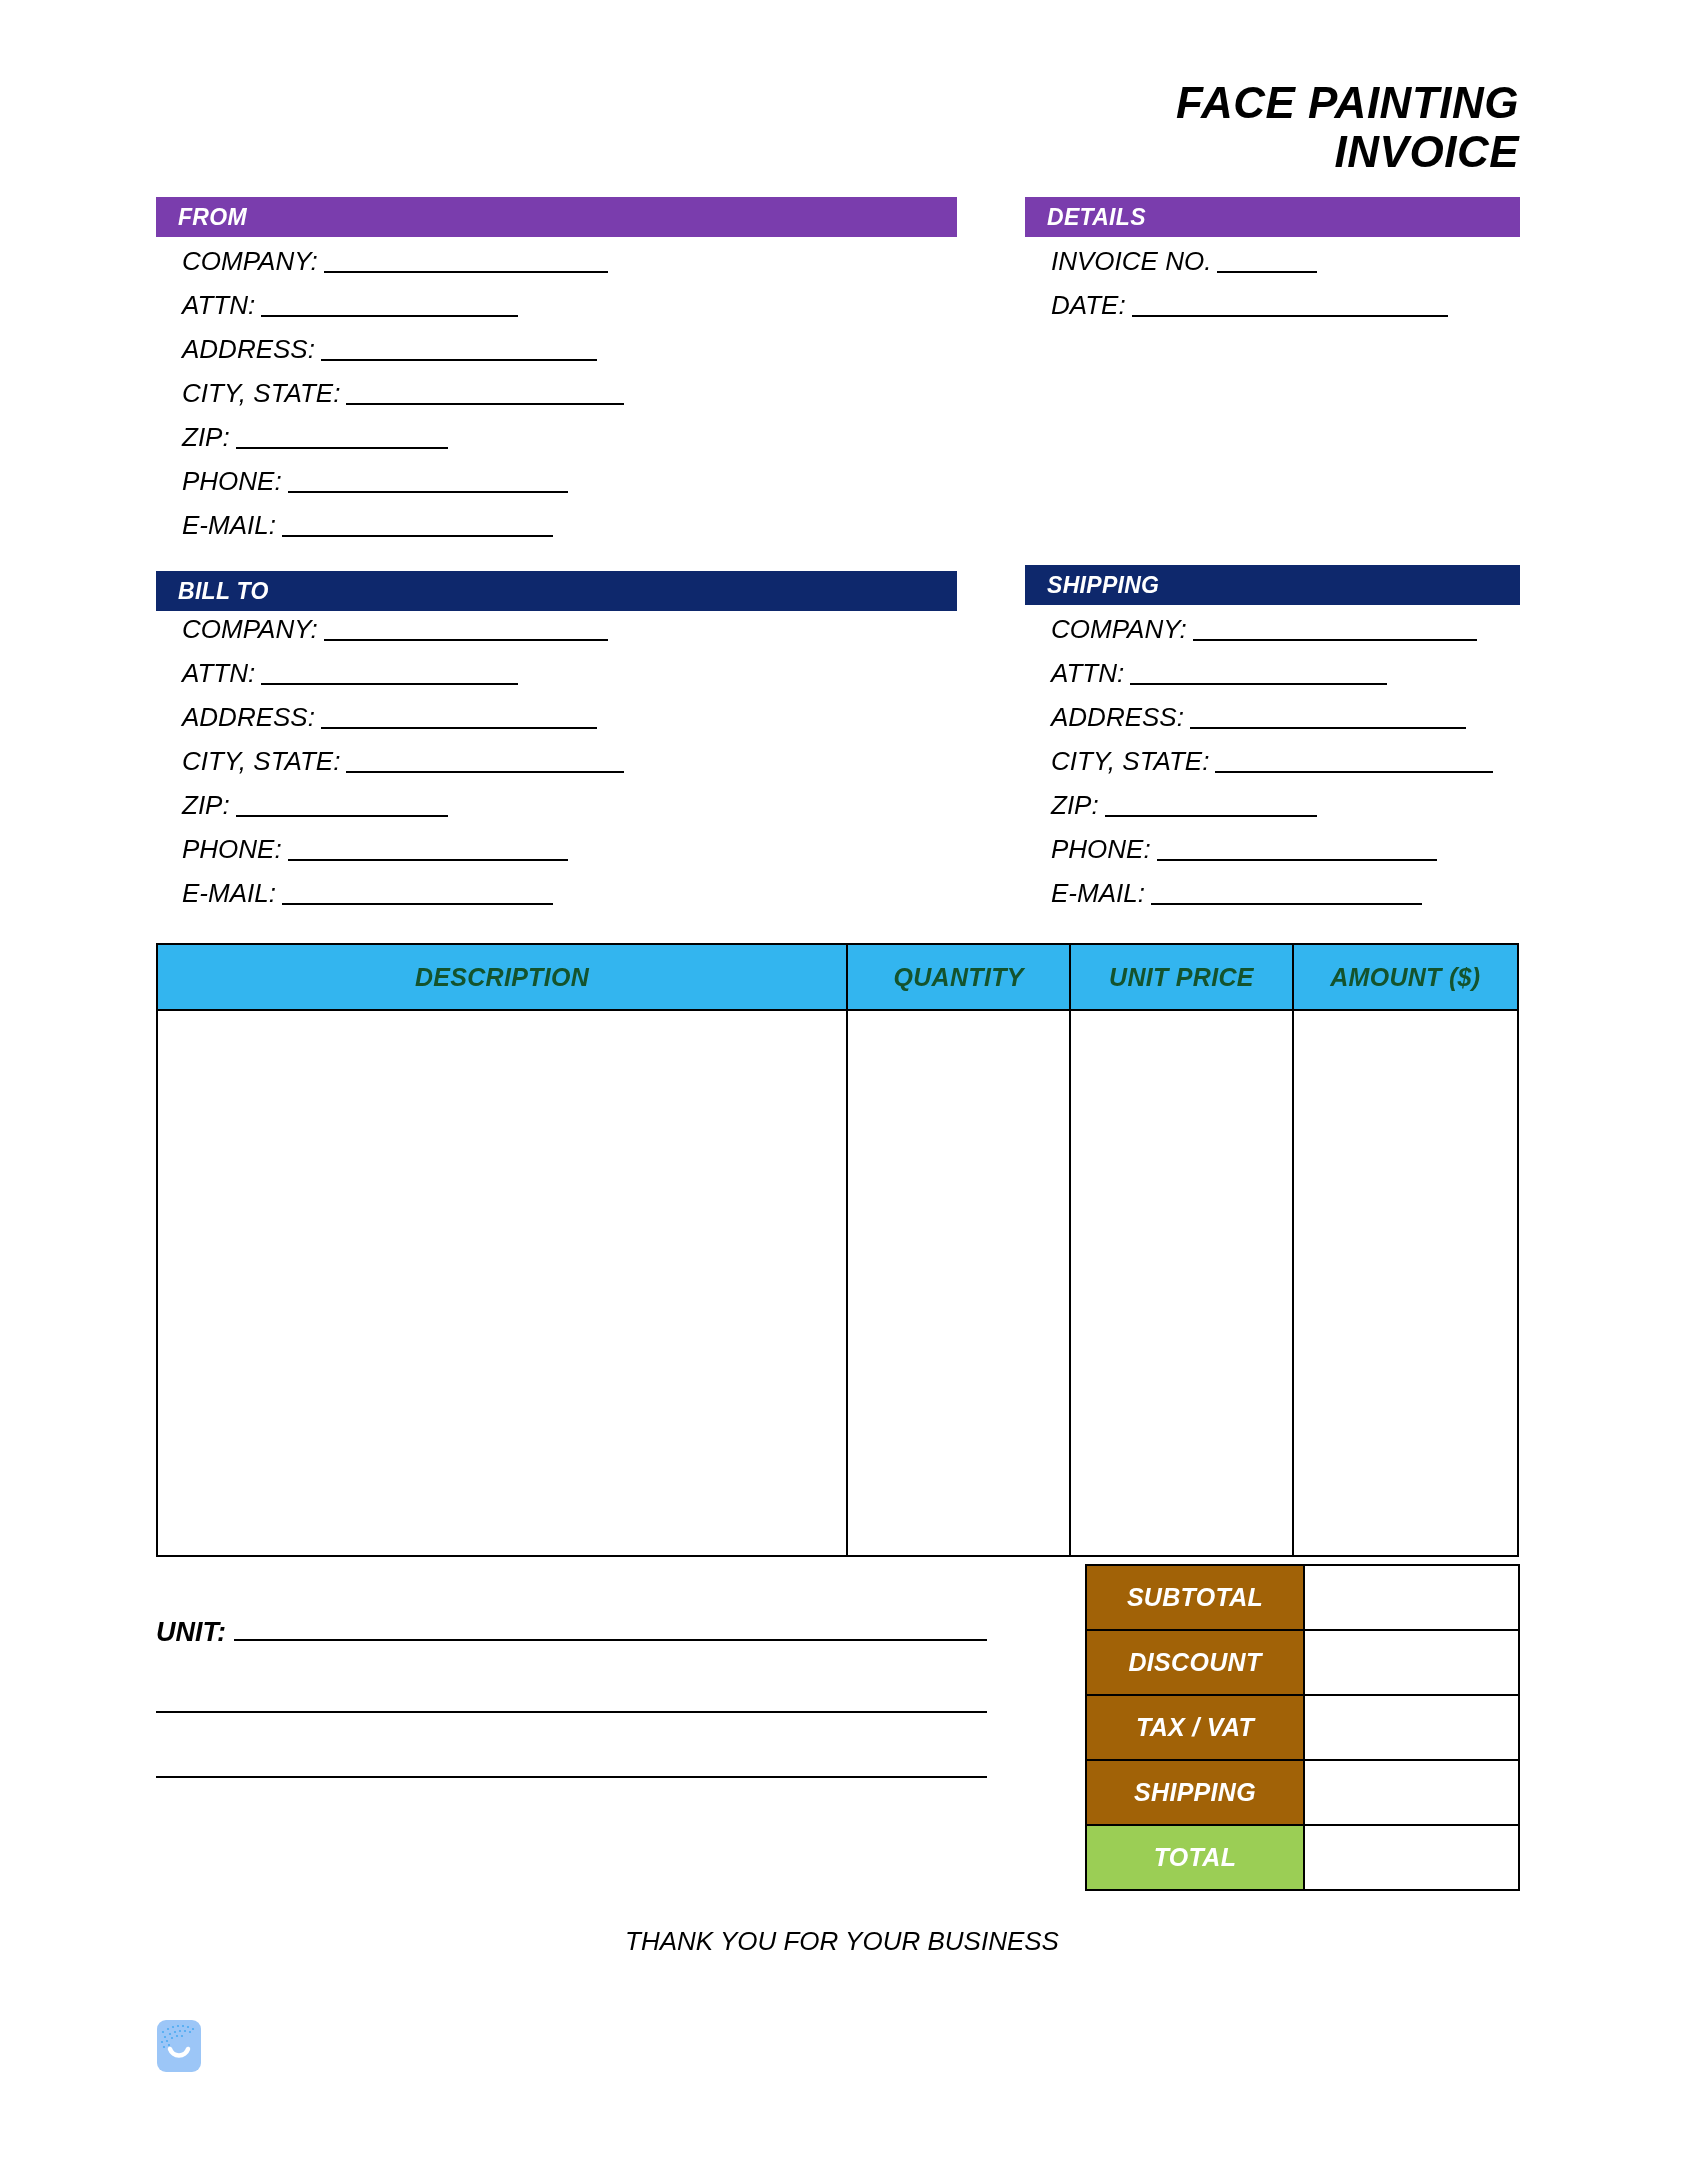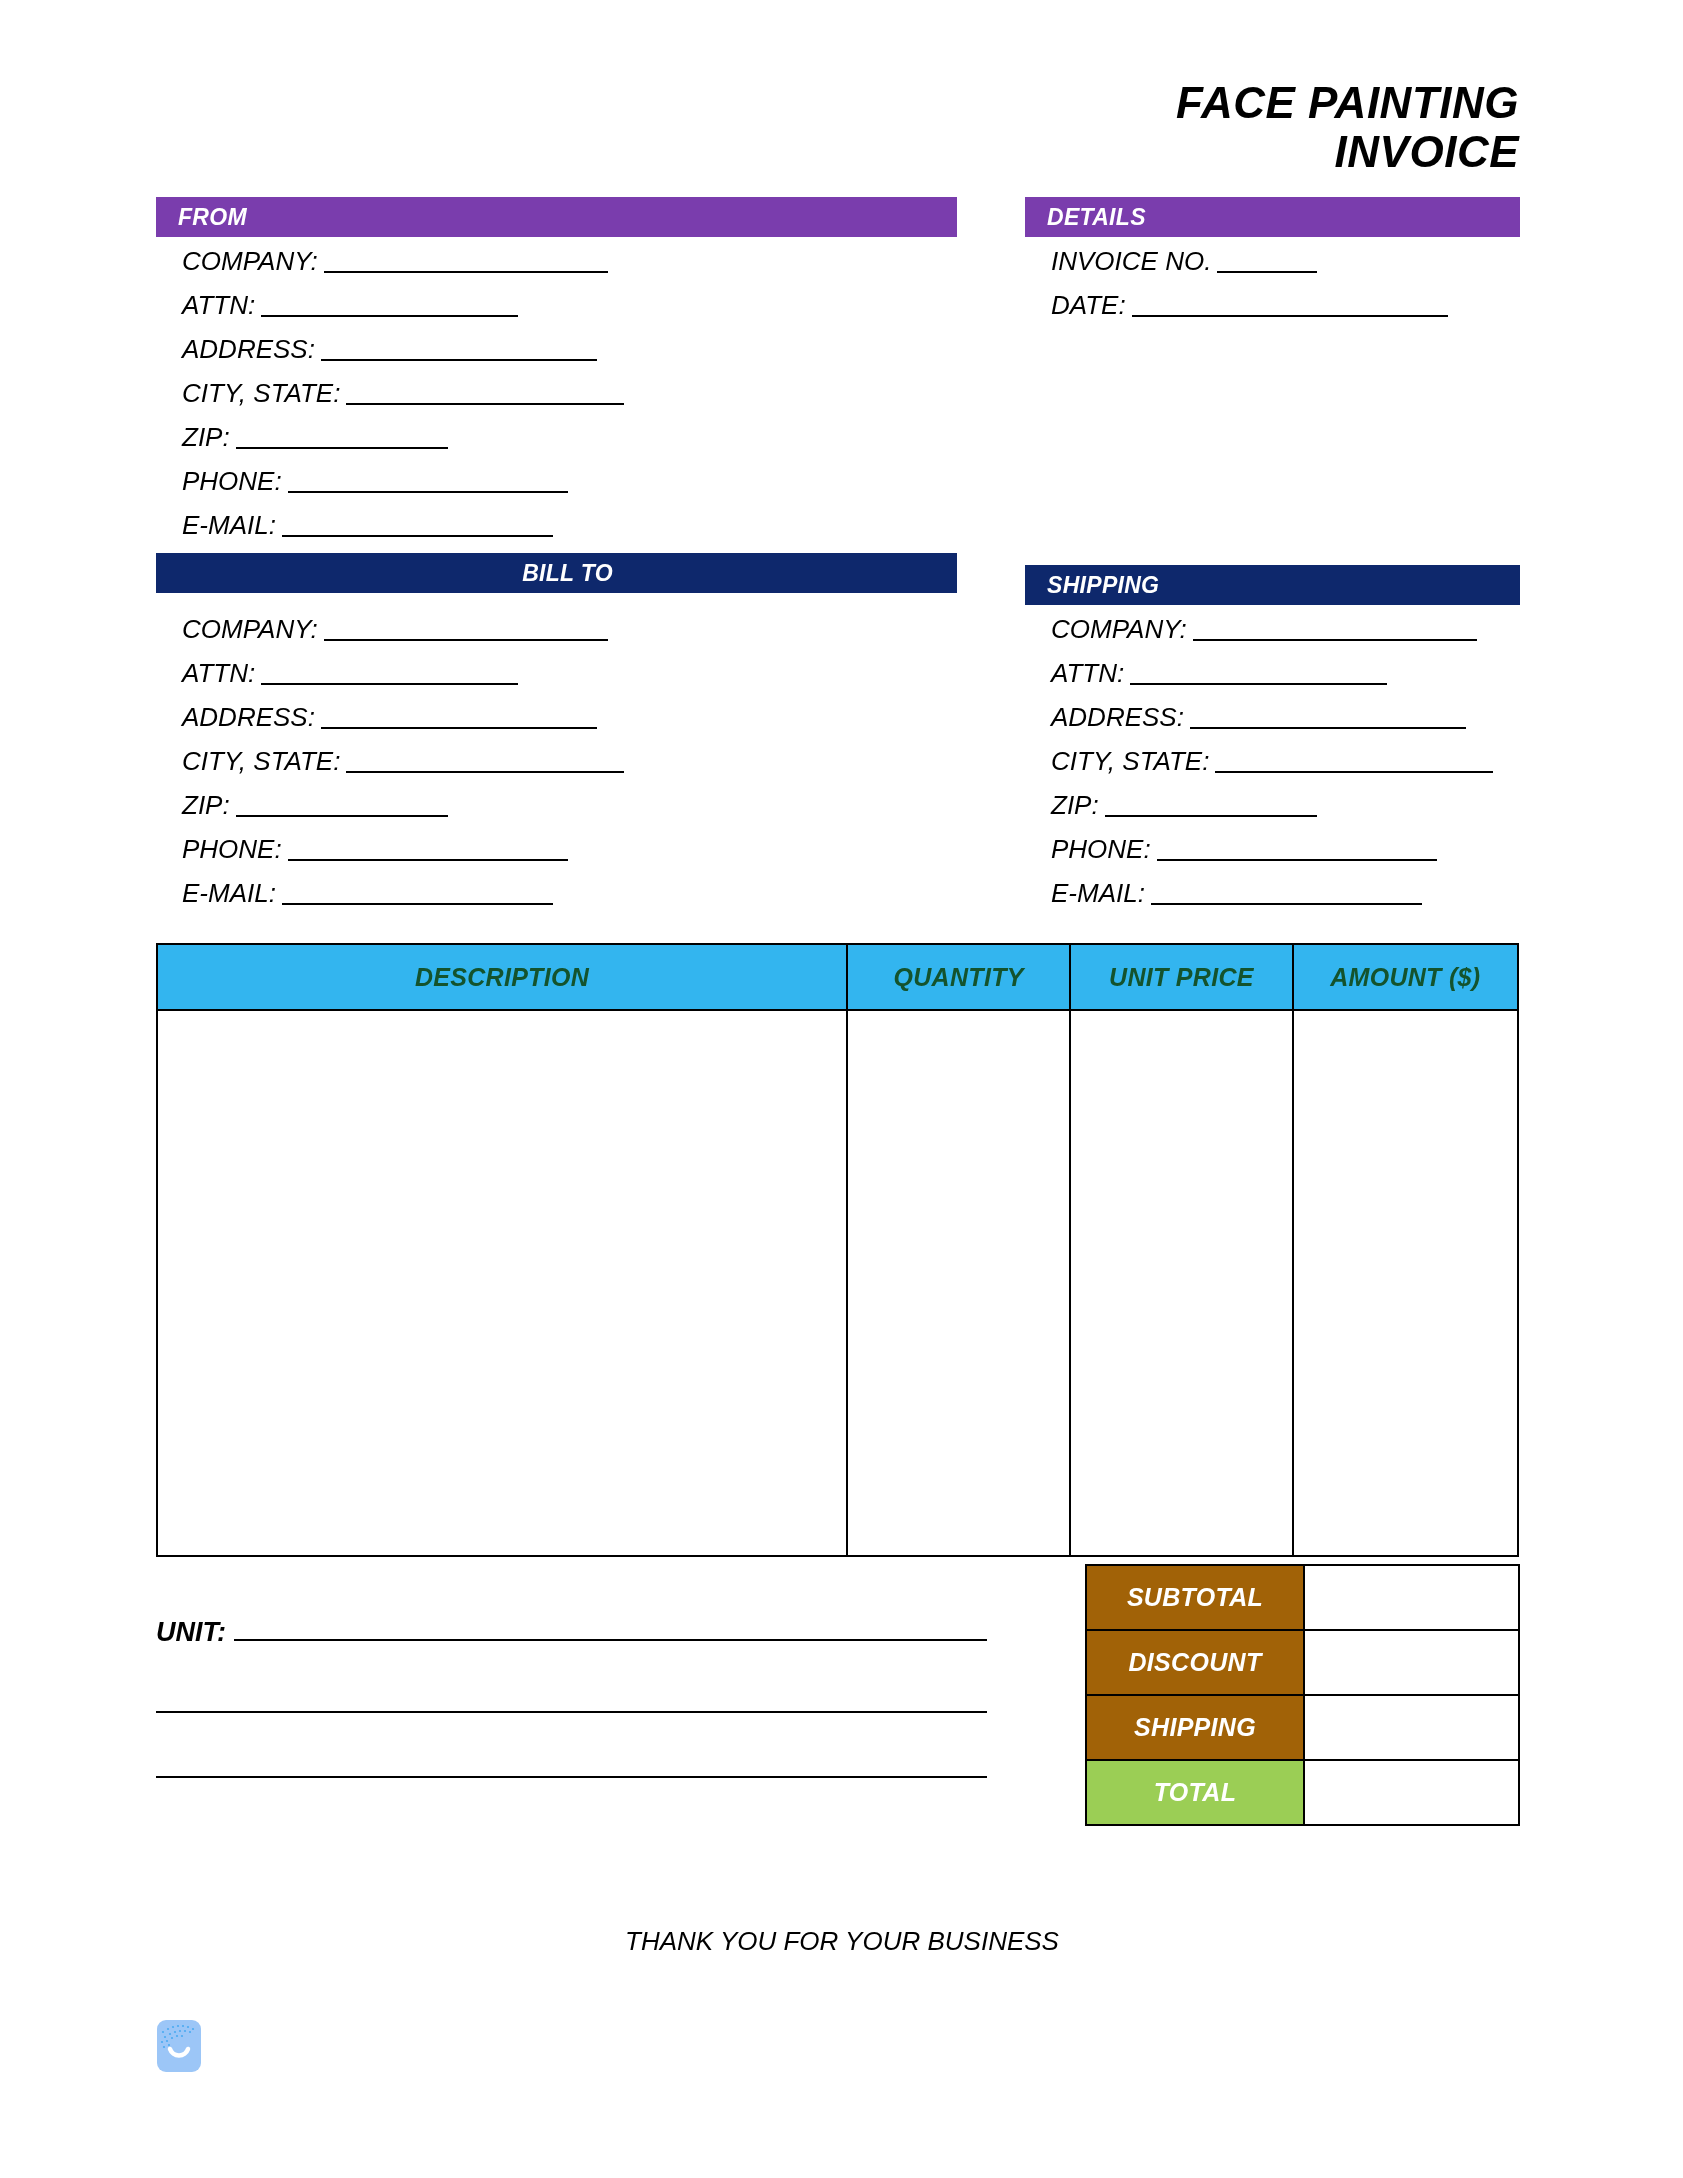--- a/index.html
+++ b/index.html
@@ -214,21 +214,21 @@
       <div class="field-row">
         <span class="field-label">INVOICE NO.</span>
         <span class="field-rule" style="width: 100px;"></span>
       </div>
       <div class="field-row">
         <span class="field-label">DATE:</span>
         <span class="field-rule" style="width: 316px;"></span>
       </div>
     </div>
 
-  <div class="bar bar-navy" style="left:156px; top:553px; width:801px;text-align:center;">BILL TO</div>
+  <div class="bar bar-navy" style="left:156px; top:571px; width:801px;">BILL TO</div>
   <div class="fields" id="bill-to-fields" style="left:182px; top:607px;">
       <div class="field-row">
         <span class="field-label">COMPANY:</span>
         <span class="field-rule" style="width: 284px;"></span>
       </div>
       <div class="field-row">
         <span class="field-label">ATTN:</span>
         <span class="field-rule" style="width: 257px;"></span>
       </div>
       <div class="field-row">
@@ -320,20 +320,24 @@
   </div>
 
   <table class="totals">
     <tbody id="totals-body">
         <tr>
           <td class="lbl lbl-green">SUBTOTAL</td>
           <td class="val"></td>
         </tr>
         <tr>
           <td class="lbl lbl-green">DISCOUNT</td>
+          <td class="val"></td>
+        </tr>
+        <tr>
+          <td class="lbl lbl-green">TAX / VAT</td>
           <td class="val"></td>
         </tr>
         <tr>
           <td class="lbl lbl-green">SHIPPING</td>
           <td class="val"></td>
         </tr>
         <tr>
           <td class="lbl lbl-lime">TOTAL</td>
           <td class="val"></td>
         </tr>

